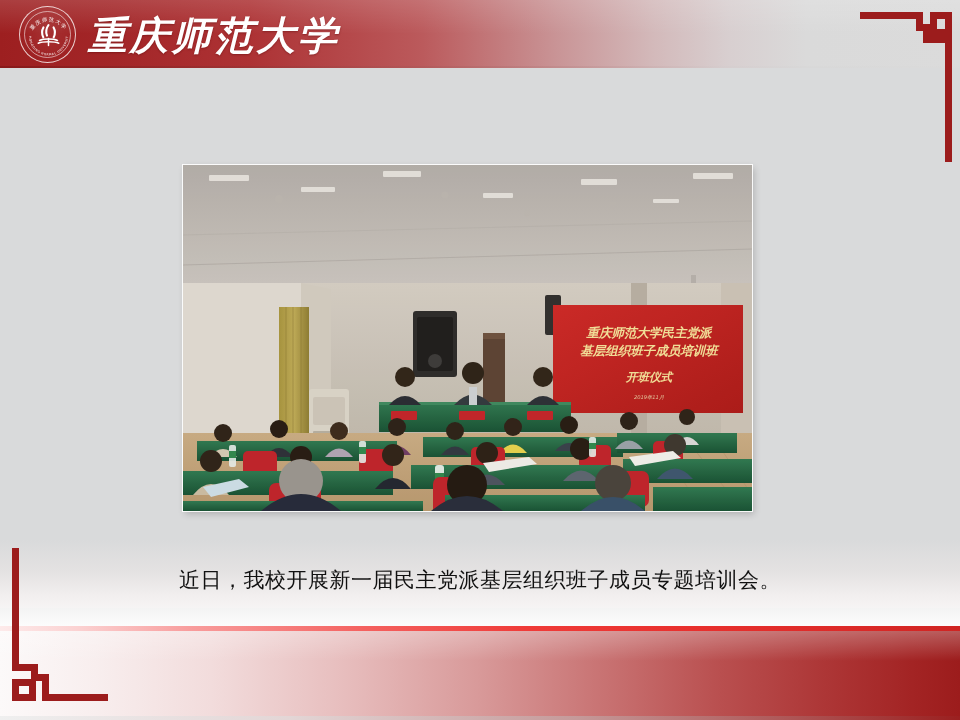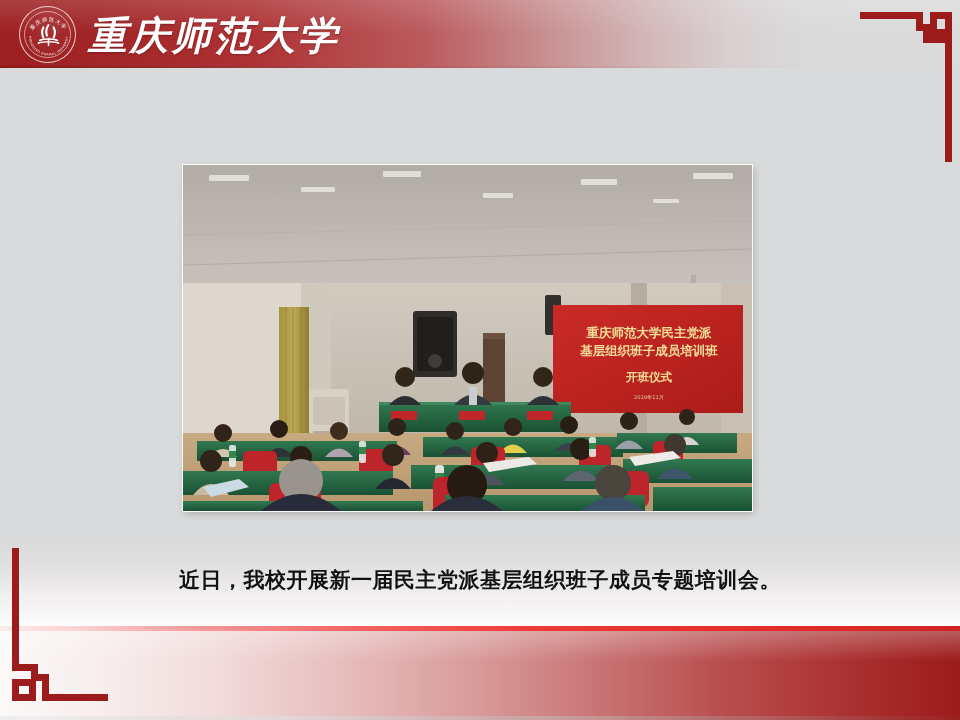--- a/index.html
+++ b/index.html
@@ -117,33 +117,34 @@
     padding: 0;
     box-sizing: border-box;
     box-shadow: 0 0 0 1px rgba(255,255,255,0.9), 2px 3px 7px rgba(0,0,0,0.20);
     overflow: hidden;
   }
   .photo {
     position: absolute;
     inset: 0;
     overflow: hidden;
     background: #b9b6b2;
+    font-style: italic;
   }
   .photo svg { display: block; }
 
   
   .caption {
     position: absolute;
     left: 0;
     top: 566px;
     width: 960px;
     text-align: center;
     font-family: "DejaVu Serif", "Liberation Serif", serif;
     font-size: 21px;
-    font-weight: bold;
+    font-weight: normal;
     color: #111111;
     letter-spacing: 0.5px;
     white-space: nowrap;
   }
 
   
   .footer-white {
     position: absolute;
     left: 0;
     top: 608px;

